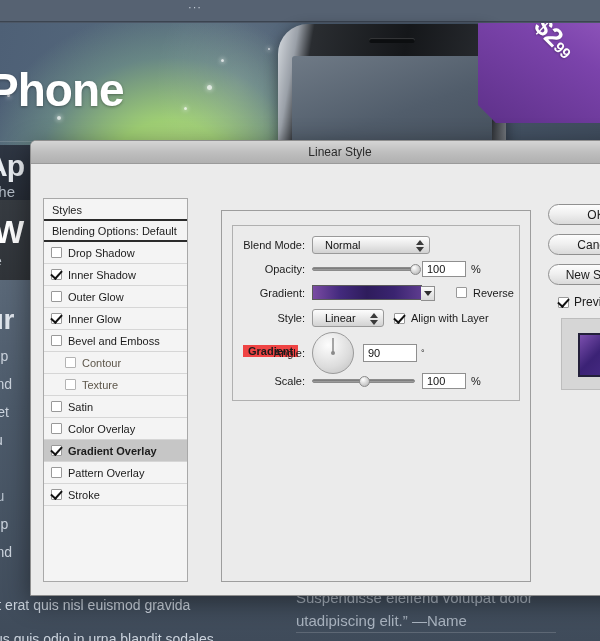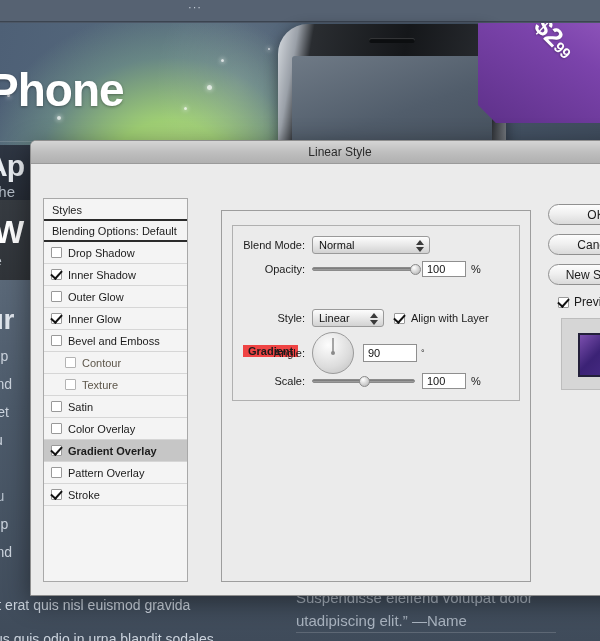--- a/index.html
+++ b/index.html
@@ -202,21 +202,21 @@
     background:#ef4444; padding:0 5px; font-weight:bold; font-size:11px;
   }
 
   .fld { position:absolute; display:flex; align-items:center; }
   .lbl { font-size:11px; color:#1b1b1b; text-align:right; }
 
   .select {
     height:18px; border:1px solid #9a9a9a; border-radius:3px;
     background:linear-gradient(180deg,#fdfdfd 0%,#e6e6e6 55%,#d2d2d2 100%);
     display:flex; align-items:center; position:relative;
-    padding-left:6px; font-size:11px; color:#111;
+    padding-left:12px; font-size:11px; color:#111;
   }
   .spin {
     position:absolute; right:3px; top:2px; width:12px; height:14px;
     display:flex; flex-direction:column; align-items:center; justify-content:center; gap:2px;
   }
   .spin i { display:block; width:0; height:0; border-left:4px solid transparent;
             border-right:4px solid transparent; }
   .spin i.up { border-bottom:5px solid #3a3a3a; }
   .spin i.dn { border-top:5px solid #3a3a3a; }
 
@@ -433,20 +433,33 @@
       <div class="slider" style="width:103px; margin-left:7px;" data-name="opacity-slider">
         <div class="track" data-name="opacity-slider-track"></div>
         <div class="knob" id="opacity-knob" data-name="opacity-slider-knob" style="left: calc(100% - 5px);"></div>
       </div>
       <div class="numbox" style="width:44px; margin-left:7px;" data-name="opacity-input">
         <span data-name="opacity-value">100</span>
       </div>
       <span style="margin-left:5px;" data-name="opacity-unit">%</span>
     </div>
 
+    <div class="fld" style="left:212px; top:121px;" data-name="gradient-field">
+      <div class="lbl" style="width:62px;" data-name="gradient-label">Gradient:</div>
+      <div class="grad-swatch" style="width:110px; margin-left:7px;" data-name="gradient-swatch">
+        <div class="fill" id="grad-fill" data-name="gradient-swatch-fill" style="background: linear-gradient(90deg, rgb(122, 75, 163), rgb(67, 42, 125), rgb(46, 28, 92), rgb(58, 36, 112), rgb(93, 60, 142));"></div>
+        <div class="grad-arrow" data-name="gradient-picker-button">
+            <i data-name="chevron-down-icon"></i>
+          </div>
+      </div>
+      <span style="display:inline-flex; align-items:center; gap:6px; margin-left:34px;" data-name="reverse-checkbox-group">
+        <span class="cb" id="reverse-cb" data-name="reverse-checkbox"></span>
+        <span data-name="reverse-label">Reverse</span>
+      </span>
+    </div>
 
     <div class="fld" style="left:212px; top:145px;" data-name="style-field">
       <div class="lbl" style="width:62px;" data-name="style-label">Style:</div>
       <div class="select" style="width:72px; margin-left:7px;" data-name="style-select">
         <span data-name="style-value">Linear</span>
         <span class="spin" data-name="chevron-updown-icon">
             <i class="up"></i>
             <i class="dn"></i>
           </span>
       </div>

